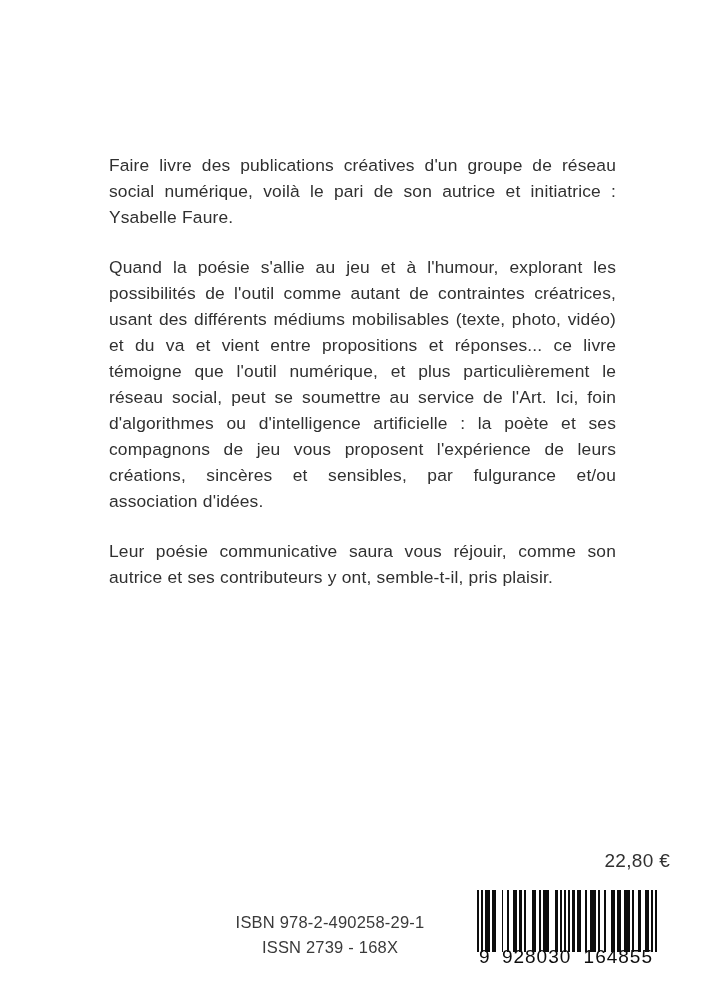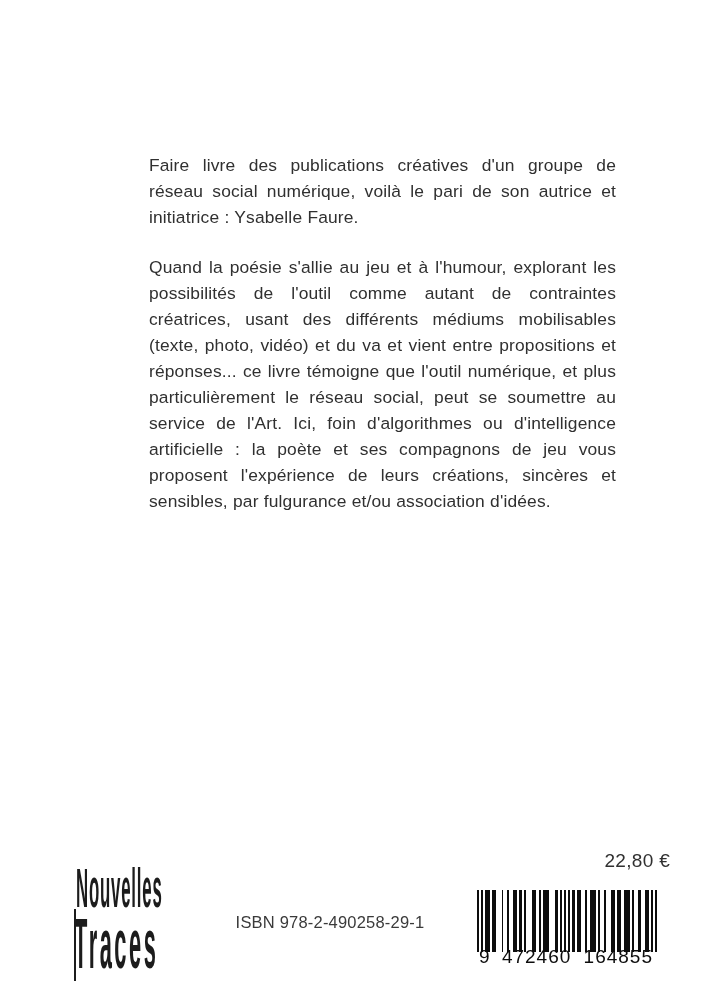--- a/index.html
+++ b/index.html
@@ -27,21 +27,21 @@
     margin: 0 0 24px 0;
     font-size: 17.4px;
     line-height: 26px;
     text-align: justify;
     color: #303030;
     letter-spacing: 0.15px;
     word-spacing: 0.2px;
     -webkit-font-smoothing: antialiased;
   }
   .para:last-child { margin-bottom: 0; }
-  .para.no-justify-last { text-align-last: left; margin-left: 40px; }
+  .para.no-justify-last { text-align-last: left; }
 
   
   .footer {
     position: absolute;
     left: 0;
     top: 840px;
     width: 710px;
     height: 164px;
   }
 
@@ -142,32 +142,29 @@
   .barnums .bn-a { margin-left: 2px; }
   .barnums .bn-b { letter-spacing: 1px; }
   .barnums .bn-c { letter-spacing: 1px; margin-right: 4px; }
 </style>
 </head>
 <body>
 
 <section class="blurb">
   <p class="para no-justify-last">Faire livre des publications créatives d'un groupe de réseau social numérique, voilà le pari de son autrice et initiatrice : Ysabelle Faure.</p>
   <p class="para no-justify-last">Quand la poésie s'allie au jeu et à l'humour, explorant les possibilités de l'outil comme autant de contraintes créatrices, usant des différents médiums mobilisables (texte, photo, vidéo) et du va et vient entre propositions et réponses... ce livre témoigne que l'outil numérique, et plus particulièrement le réseau social, peut se soumettre au service de l'Art. Ici, foin d'algorithmes ou d'intelligence artificielle : la poète et ses compagnons de jeu vous proposent l'expérience de leurs créations, sincères et sensibles, par fulgurance et/ou association d'idées.</p>
+  <p class="para no-justify-last">Leur poésie communicative saura vous réjouir, comme son autrice et ses contributeurs y ont, semble-t-il, pris plaisir.</p>
 </section>
 
 <footer class="footer">
 
-  <div class="logo">
-    <span class="logo-rule"></span>
-    <span class="logo-line logo-line-1">Nouvelles</span>
-    <span class="logo-line logo-line-2">Traces</span>
-  </div>
 
   <div class="ids">
     <div>ISBN 978-2-490258-29-1</div>
+    <div>ISSN 2739 - 168X</div>
   </div>
 
   <div class="price">22,80 €</div>
 
   <div class="barcode">
     <div class="bars" id="bars">
         <span class="g" style="width: 1.89474px;"></span>
         <span class="w" style="width: 1.89474px;"></span>
         <span class="g" style="width: 1.89474px;"></span>
         <span class="w" style="width: 1.89474px;"></span>
@@ -258,18 +255,18 @@
         <span class="w" style="width: 1.89474px;"></span>
         <span class="g" style="width: 1.89474px;"></span>
         <span class="g" style="width: 1.89474px;"></span>
         <span class="w" style="width: 1.89474px;"></span>
         <span class="g" style="width: 1.89474px;"></span>
         <span class="w" style="width: 1.89474px;"></span>
         <span class="g" style="width: 1.89474px;"></span>
       </div>
     <div class="barnums">
       <span class="bn-a">9</span>
-      <span class="bn-b">472460</span>
+      <span class="bn-b">928030</span>
       <span class="bn-c">164855</span>
     </div>
   </div>
 
 </footer>
 
 </body></html>

